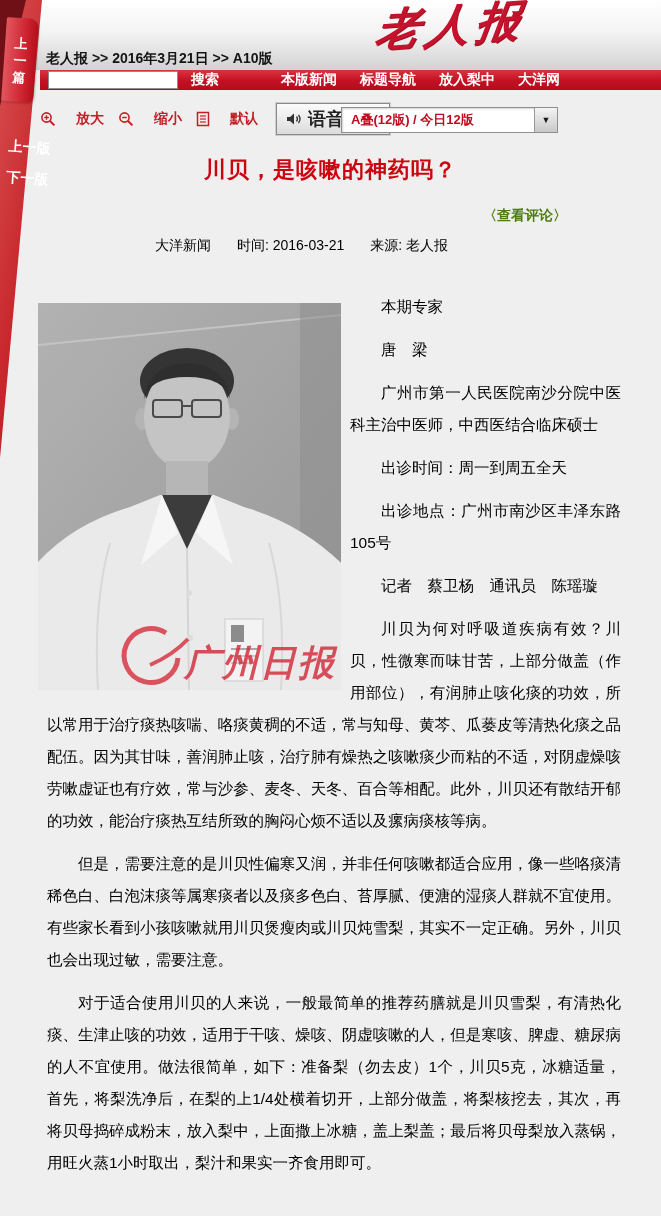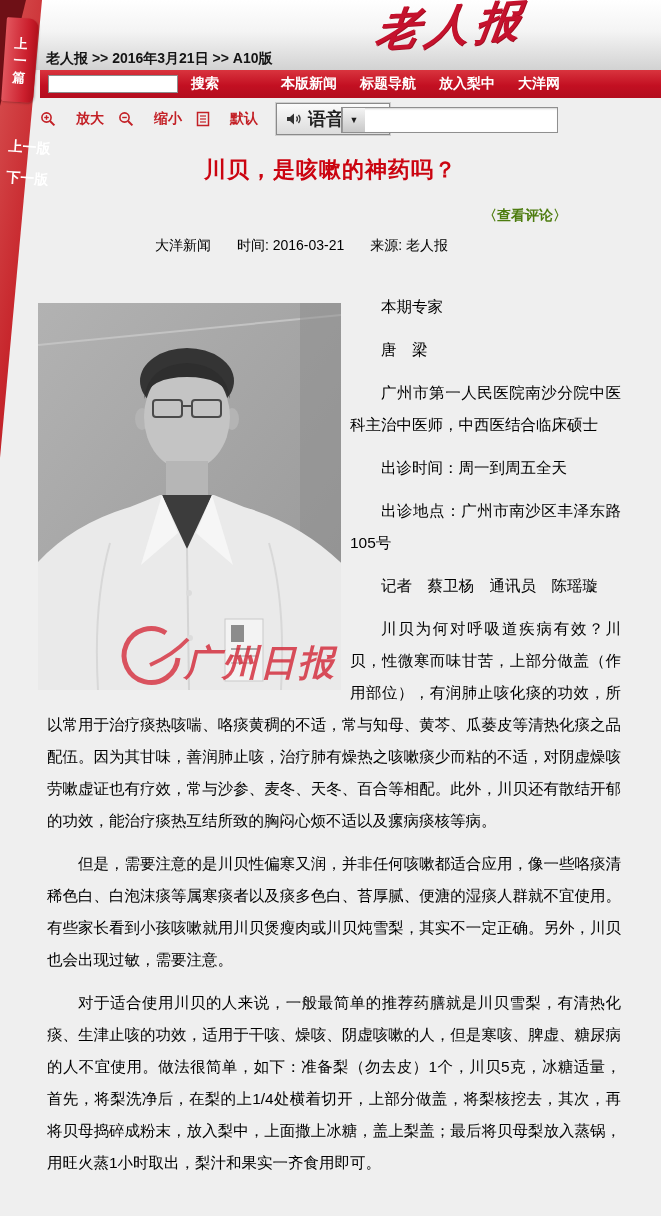--- a/index.html
+++ b/index.html
@@ -13,21 +13,21 @@
   .header{position:absolute;top:0;left:0;width:661px;height:70px;
     background:linear-gradient(#ffffff 0%,#f4f4f4 45%,#d2d2d2 100%);}
   .logo{position:absolute;top:-4px;left:376px;
     font-family:"DejaVu Serif","Liberation Serif",serif;
     font-style:italic;font-weight:bold;font-size:44px;color:#c5122d;
     letter-spacing:6px;transform:rotate(-4deg) skewX(-12deg);
     text-shadow:1px 1px 0 #a30e22;}
   .breadcrumb{position:absolute;left:46px;top:50px;font-size:14px;
     font-weight:bold;color:#141414;}
   
-  .navbar{position:absolute;top:70px;left:40px;width:621px;height:28px;
+  .navbar{position:absolute;top:70px;left:40px;width:621px;height:20px;
     background:linear-gradient(#d9343e 0%,#c31022 55%,#b30d1e 100%);
     display:flex;align-items:center;}
   .search-input{width:122px;height:16px;margin-left:8px;border:1px solid #8d8d8d;
     background:#fff;outline:none;font-size:12px;padding:0 3px;}
   .search-label{color:#fff;font-weight:bold;font-size:14px;margin-left:13px;}
   .nav-links{display:flex;gap:23px;margin-left:62px;}
   .nav-link{color:#fff;font-weight:bold;font-size:14px;cursor:pointer;white-space:nowrap;}
   
   .toolbar{position:absolute;top:98px;left:40px;width:621px;height:42px;
     display:flex;align-items:center;font-size:14px;}
@@ -127,20 +127,21 @@
   </span>
   <span class="voice-btn">
     <svg width="16" height="14" viewBox="0 0 16 14">
       <polygon points="1,5 4,5 8,1.5 8,12.5 4,9 1,9" fill="#333"></polygon>
       <path d="M10.5 4.5 Q12.5 7 10.5 9.5" fill="none" stroke="#333" stroke-width="1.3"></path>
       <path d="M12.5 3 Q15.5 7 12.5 11" fill="none" stroke="#333" stroke-width="1.3"></path>
     </svg>
     <span>语音阅读</span>
   </span>
   <div class="edition">
+    <span class="edition-text">A叠(12版) / 今日12版</span>
     <span class="edition-arrow">
       <span>▼</span>
     </span>
   </div>
 </div>
 
 <div class="ribbon">
   <div class="ribbon-wedge"></div>
   <div class="ribbon-corner"></div>
   <div class="prev-article-tab">

